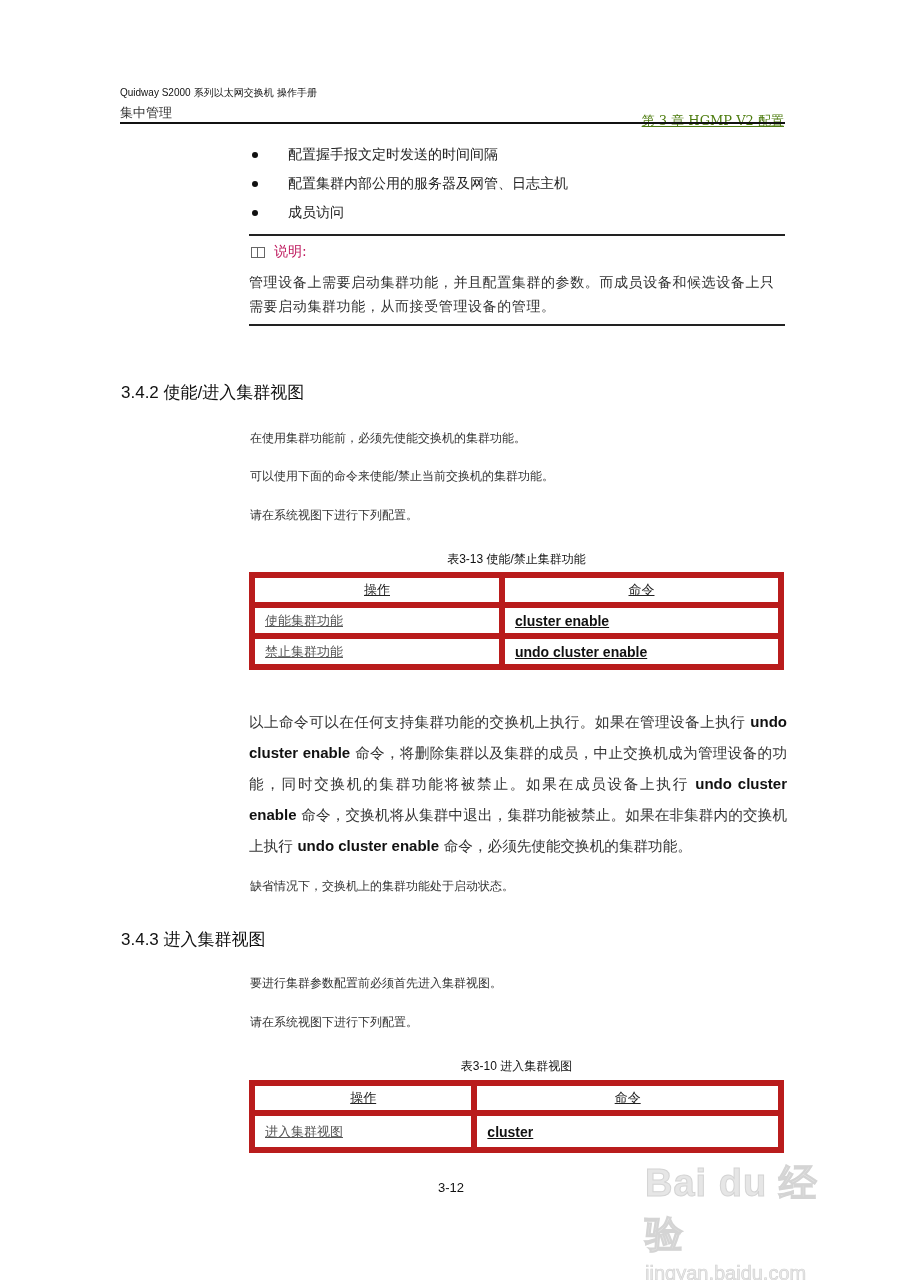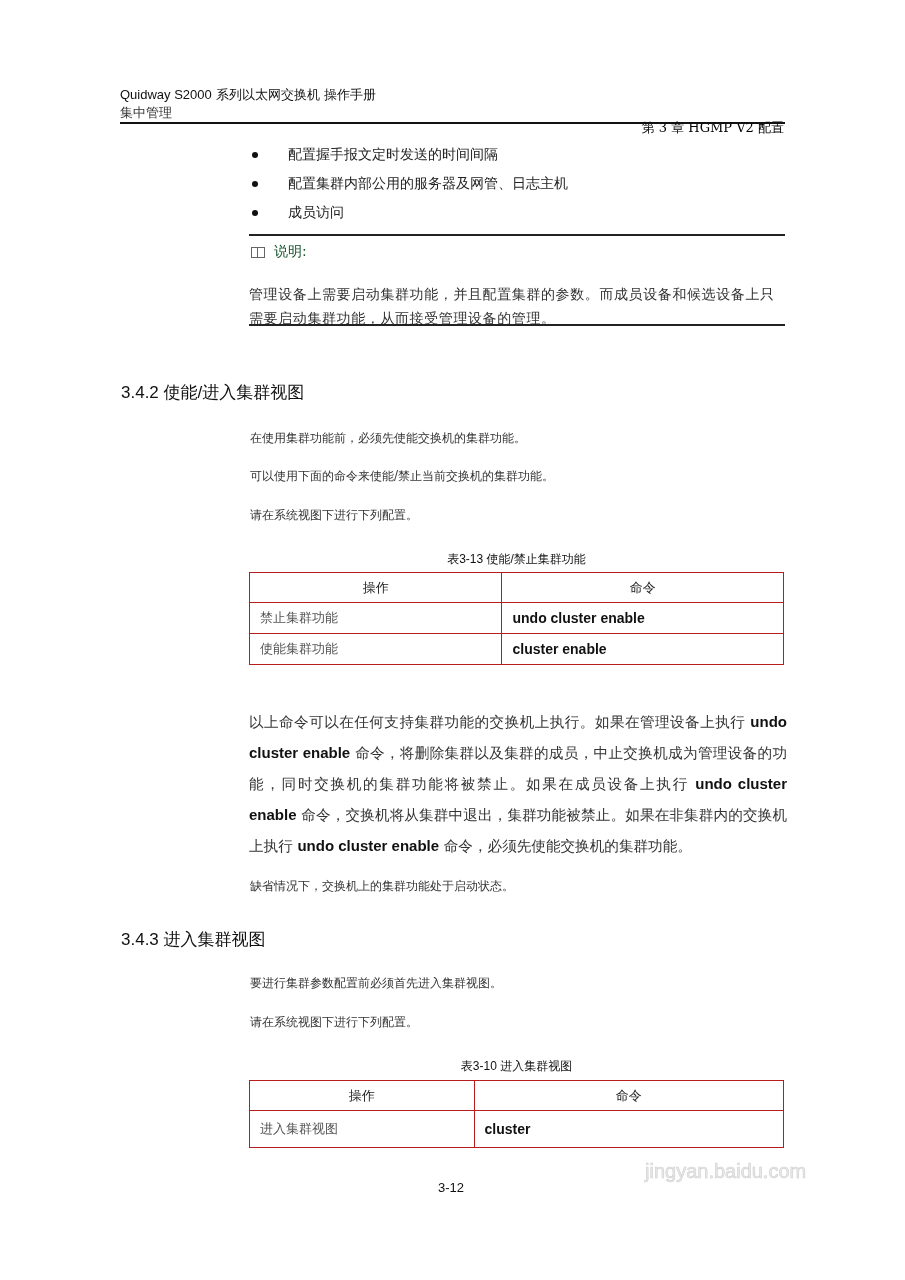--- a/index.html
+++ b/index.html
@@ -4,51 +4,51 @@
   <style>
     html, body { margin: 0; padding: 0; background: #ffffff; }
     body {
       width: 905px; height: 1280px; position: relative; overflow: hidden;
       font-family: "DejaVu Serif", "Liberation Serif", serif;
       color: #222;
     }
     .abs { position: absolute; }
 
     
-    .hdr-title { left: 120px; top: 86px; font-size: 13px; color: #111; text-align: right; }
+    .hdr-title { left: 120px; top: 86px; font-size: 10px; color: #111; text-align: right; }
     .hdr-title .en { font-family: "Liberation Sans", sans-serif; }
     .hdr-left { left: 120px; top: 104px; font-size: 13px; color: #333; }
-    .hdr-right { right: 121px; top: 119px; font-size: 13px; color: #000000; }
+    .hdr-right { right: 121px; top: 112px; font-size: 13px; color: #4d7c0f; text-decoration: underline; }
     .hdr-rule { left: 120px; top: 122px; width: 665px; height: 0; border-top: 2px solid #111; }
 
     
     .bullet { left: 250px; font-size: 14px; color: #222; display: flex; align-items: center; }
     .bullet .dot { width: 6px; height: 6px; border-radius: 50%; background: #111; display: inline-block; margin-right: 30px; margin-left: 2px; }
 
     
     .note-rule { left: 249px; width: 536px; height: 0; border-top: 2px solid #222; }
-    .note-head { left: 251px; top: 243px; font-size: 14px; display: flex; align-items: center; color: #14532d; text-align: center; }
+    .note-head { left: 251px; top: 243px; font-size: 14px; display: flex; align-items: center; color: #be185d; text-align: center; }
     .note-head .book { width: 14px; height: 11px; border: 1px solid #666; position: relative; margin-right: 9px; box-sizing: border-box; }
     .note-head .book:after { content: ""; position: absolute; left: 5px; top: 0; width: 0; height: 9px; border-left: 1px solid #666; }
     .note-head span.lbl { font-family: "DejaVu Sans", sans-serif; font-size: 14px; }
-    .note-body { left: 249px; top: 270px; width: 540px; font-size: 14px; line-height: 24px; color: #333; letter-spacing: 0.6px; margin-top: 12px; }
+    .note-body { left: 249px; top: 270px; width: 540px; font-size: 14px; line-height: 24px; color: #333; letter-spacing: 0.6px; }
 
     
     .sec-h { left: 121px; font-family: "Liberation Sans", "DejaVu Sans", sans-serif; font-size: 17px; color: #111; }
     .para { left: 250px; font-size: 12px; color: #333; }
 
     
     .cap { font-family: "Liberation Sans", "DejaVu Sans", sans-serif; font-size: 12px; color: #111; font-weight: normal; text-align: center; }
 
     table.doc {
       position: absolute; border-collapse: collapse; left: 249px; width: 535px;
       font-size: 13px;
     }
     table.doc td, table.doc th {
-      border: 1px solid #b91c1c; height: 30px; padding: 0 10px; box-sizing: border-box;
+      border: 6px solid #b91c1c; height: 30px; padding: 0 10px; box-sizing: border-box; text-decoration: underline;
     }
     table.doc th { font-weight: normal; font-family: "DejaVu Sans", sans-serif; font-size: 13px; text-align: center; color: #222; }
     table.doc td.op { color: #555; font-size: 13px; }
     table.doc td.cmd { font-family: "Liberation Sans", sans-serif; font-weight: bold; font-size: 14px; color: #111; }
 
     .long { left: 249px; top: 706px; width: 538px; font-size: 14.6px; line-height: 31px; color: #333; text-align: justify; }
     .long b { font-family: "Liberation Sans", sans-serif; font-size: 15px; color: #111; }
 
     .pageno { left: 438px; top: 1180px; font-family: "Liberation Sans", sans-serif; font-size: 13px; color: #111; }
 
@@ -98,26 +98,26 @@
   <colgroup>
       <col style="width:253px">
       <col style="width:282px">
     </colgroup>
   <tbody>
       <tr>
     <th>操作</th>
     <th>命令</th>
   </tr>
   <tr style="height:31px">
+    <td class="op">使能集群功能</td>
+    <td class="cmd">cluster enable</td>
+  </tr>
+  <tr style="height:31px">
     <td class="op">禁止集群功能</td>
     <td class="cmd">undo cluster enable</td>
-  </tr>
-  <tr style="height:31px">
-    <td class="op">使能集群功能</td>
-    <td class="cmd">cluster enable</td>
   </tr>
 </tbody>
   </table>
 
 <div class="abs long">
   <span>以上命令可以在任何支持集群功能的交换机上执行。如果在管理设备上执行 </span><b>undo cluster enable</b><span> 命令，将删除集群以及集群的成员，中止交换机成为管理设备的功能，同时交换机的集群功能将被禁止。如果在成员设备上执行 </span><b>undo cluster enable</b><span> 命令，交换机将从集群中退出，集群功能被禁止。如果在非集群内的交换机上执行 </span><b>undo cluster enable</b><span> 命令，必须先使能交换机的集群功能。</span>
 </div>
 <div class="abs para" style="top:878px">缺省情况下，交换机上的集群功能处于启动状态。</div>
 
 <div class="abs sec-h" style="top:928px">3.4.3  进入集群视图</div>
@@ -138,14 +138,15 @@
   <tr style="height:37px">
     <td class="op">进入集群视图</td>
     <td class="cmd">cluster</td>
   </tr>
 </tbody>
   </table>
 
 <div class="abs pageno">3-12</div>
 
 <div class="abs wm">
+  <div class="big">Bai du 经验</div>
   <div class="small">jingyan.baidu.com</div>
 </div>
 
 </body></html>

